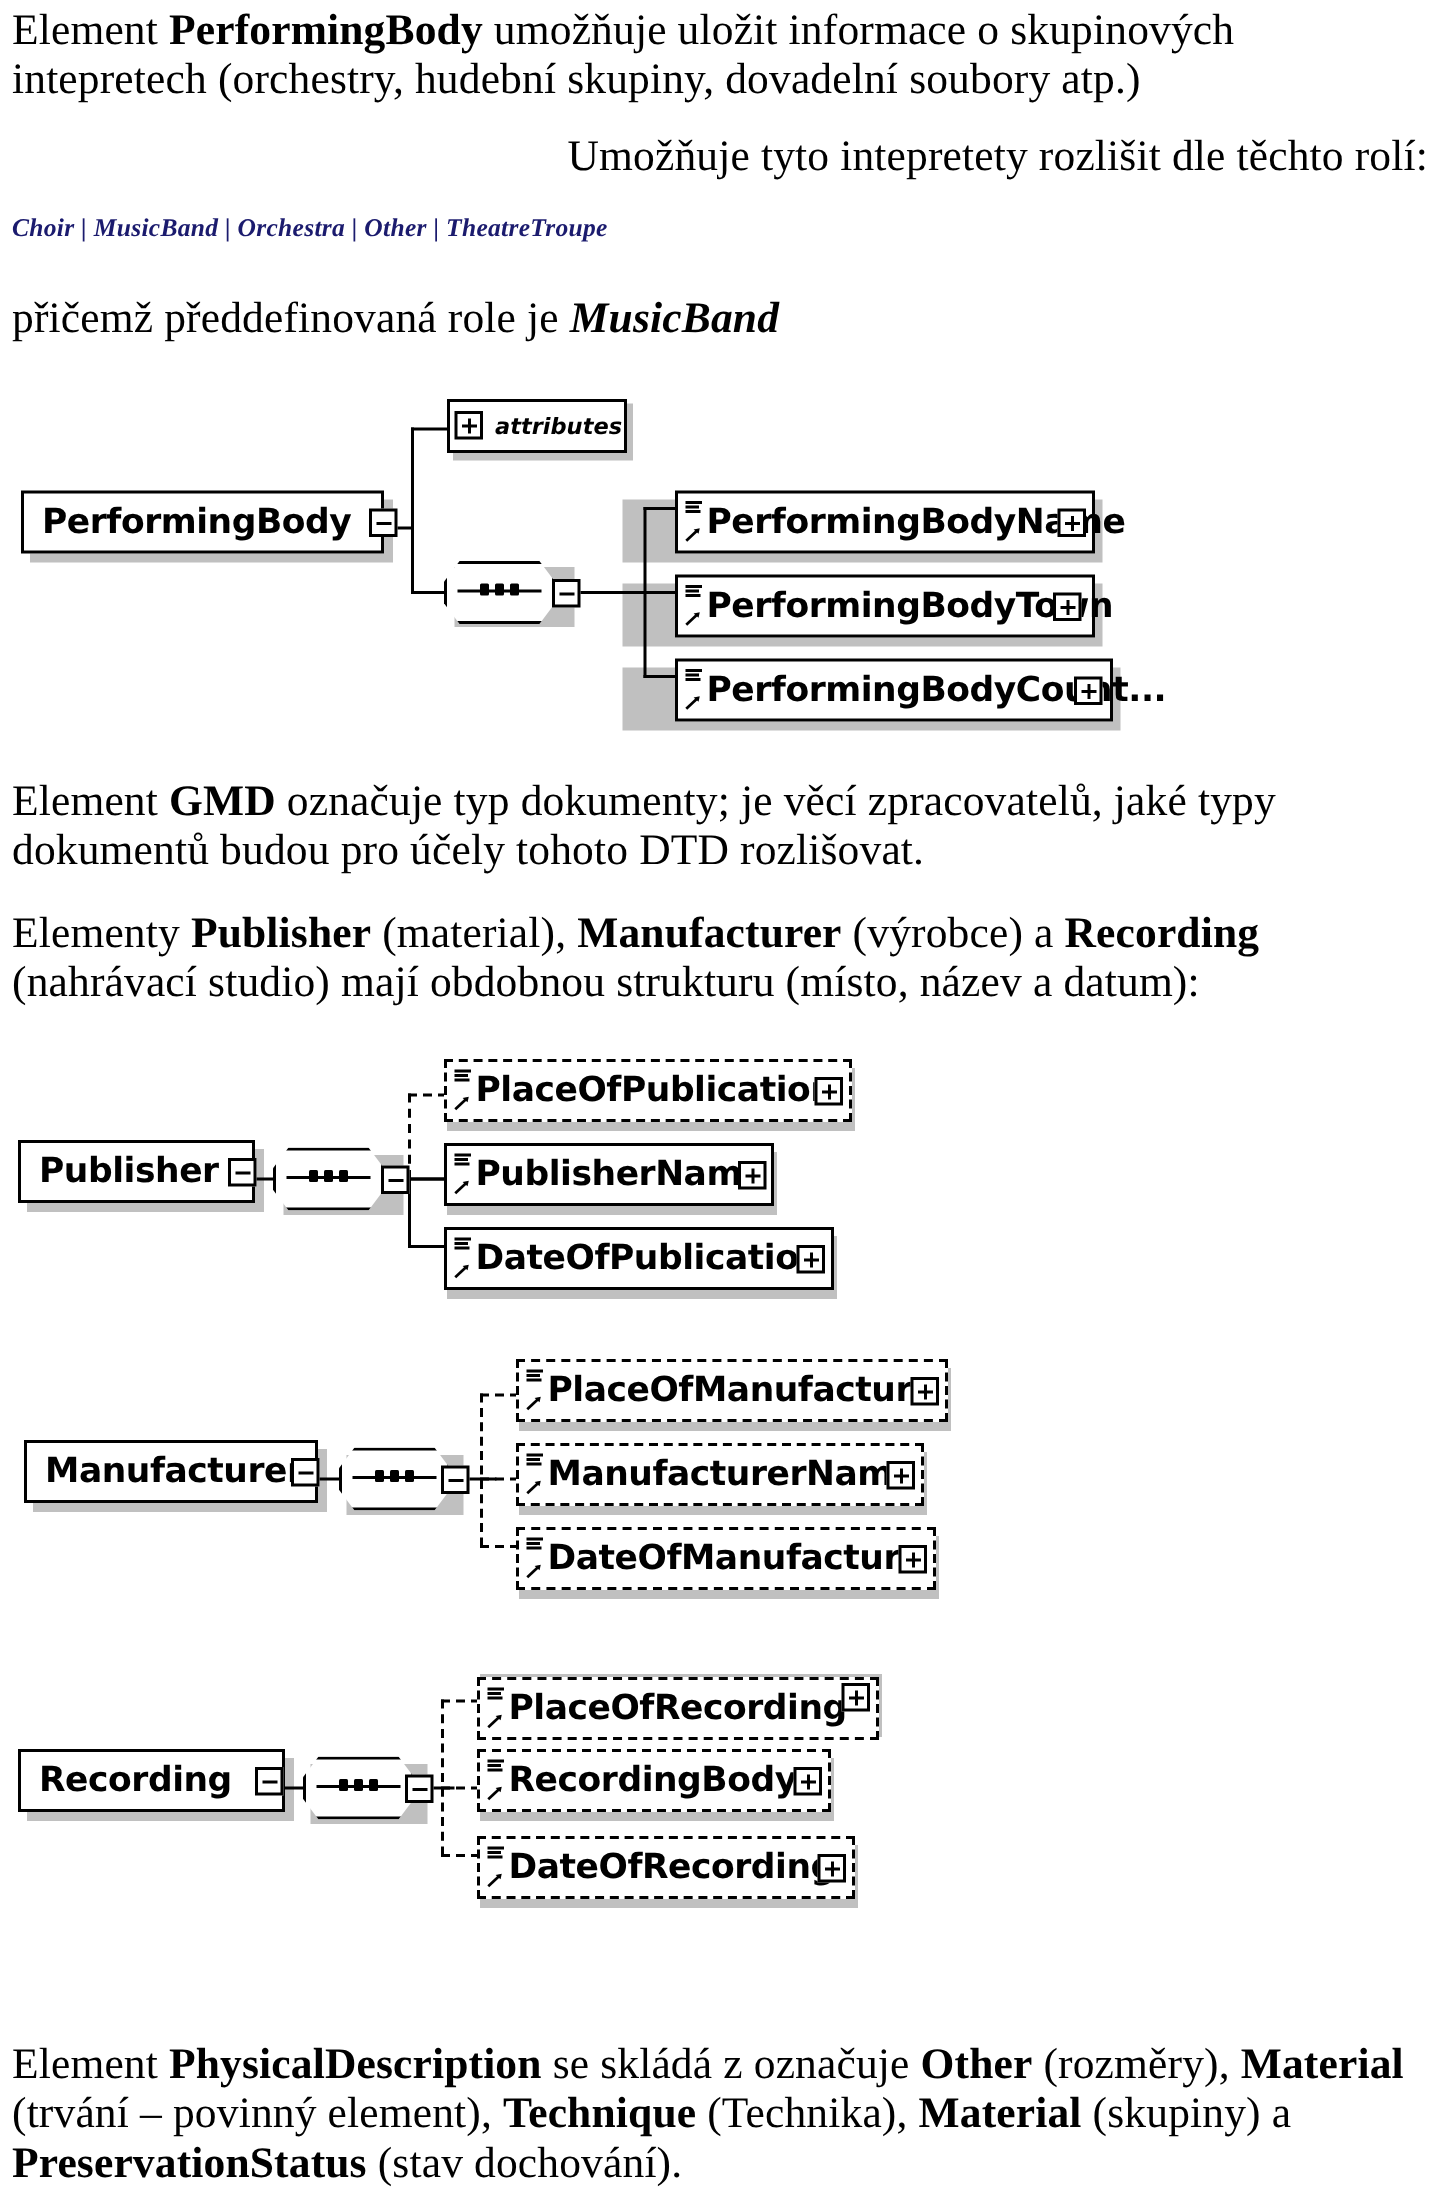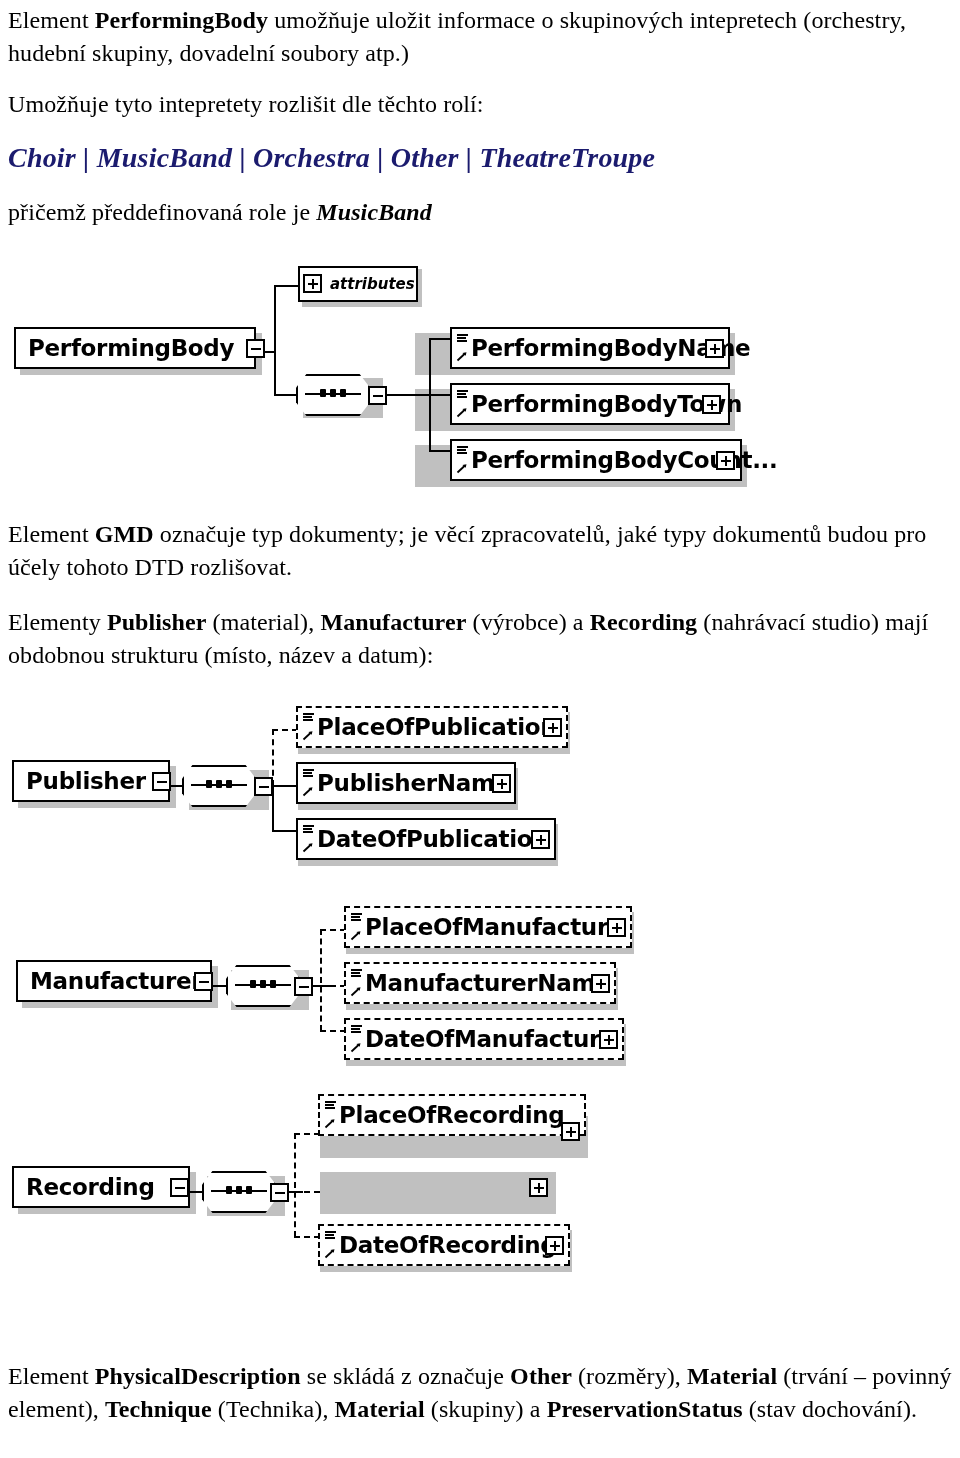--- a/index.html
+++ b/index.html
@@ -12,29 +12,29 @@
     height: 1458px;
     position: relative;
     font-family: "Liberation Serif", "DejaVu Serif", serif;
     color: #000000;
     overflow: hidden;
   }
 
   
   .para {
     position: absolute;
-    font-size: 24px;
+    font-size: 29px;
     line-height: 33px;
     color: #000;
     letter-spacing: 0.1px;
   }
   .para b { font-weight: bold; }
   .roles {
     position: absolute;
-    font-size: 28px;
+    font-size: 17px;
     font-weight: bold;
     font-style: italic;
     color: #1b1b6e;
     letter-spacing: 0.2px;
   }
   .ital { font-style: italic; font-weight: bold; }
 
   
   .diagram {
     position: absolute;
@@ -177,21 +177,21 @@
     border-radius: 1px;
   }
 </style>
 </head>
 <body>
 
 <div class="para" style="left:8px; top:4px; width:944px;">
   <span>Element </span><b>PerformingBody</b><span> umožňuje uložit informace o skupinových intepretech (orchestry, hudební skupiny, dovadelní soubory atp.)</span>
 </div>
 
-<div class="para" style="left:8px; top:88px; width:944px;">
+<div class="para" style="left:8px; top:88px; width:944px;text-align:right;">
   <span>Umožňuje tyto intepretety rozlišit dle těchto rolí:</span>
 </div>
 
 <div class="roles" style="left:8px; top:142px; width:944px;">
   <span>Choir | MusicBand | Orchestra | Other | TheatreTroupe</span>
 </div>
 
 <div class="para" style="left:8px; top:196px; width:944px;">
   <span>přičemž předdefinovaná role je </span><span class="ital">MusicBand</span>
 </div>
@@ -478,36 +478,50 @@
     <div class="oct"></div>
     <div class="octline"></div>
     <div class="dots">
         <b></b>
         <b></b>
         <b></b>
       </div>
   </div>
   <div class="toggle" style="left:270px; top:93px;"></div>
 
-  <div class="node dashed" style="left:318px; top:4px; width:268px; height:42px; z-index:5;">
+  <div class="node dashed" style="left:318px; top:28px; width:268px; height:42px; z-index:5;">
     <span class="elem-glyph">
       <span class="bars">
           <i></i>
           <i></i>
           <i></i>
         </span>
       <svg class="arrow" viewBox="0 0 12 12">
         <path d="M1.5 10.5 L9 3.5" stroke="#000" stroke-width="1.8" fill="none"></path>
         <path d="M10.5 2.2 L6.4 3.0 L9.7 5.8 Z" fill="#000"></path>
       </svg>
     </span>
     <span class="node-label">PlaceOfRecording</span>
   </div>
   <div class="toggle plus" style="left:561px; top:32px;"></div>
 
+  <div class="node dashed" style="left:318px; top:76px; width:236px; height:42px; z-index:5;">
+    <span class="elem-glyph">
+      <span class="bars">
+          <i></i>
+          <i></i>
+          <i></i>
+        </span>
+      <svg class="arrow" viewBox="0 0 12 12">
+        <path d="M1.5 10.5 L9 3.5" stroke="#000" stroke-width="1.8" fill="none"></path>
+        <path d="M10.5 2.2 L6.4 3.0 L9.7 5.8 Z" fill="#000"></path>
+      </svg>
+    </span>
+    <span class="node-label">RecordingBody</span>
+  </div>
   <div class="toggle plus" style="left:529px; top:88px;"></div>
 
   <div class="node dashed" style="left:318px; top:134px; width:252px; height:42px; z-index:5;">
     <span class="elem-glyph">
       <span class="bars">
           <i></i>
           <i></i>
           <i></i>
         </span>
       <svg class="arrow" viewBox="0 0 12 12">

